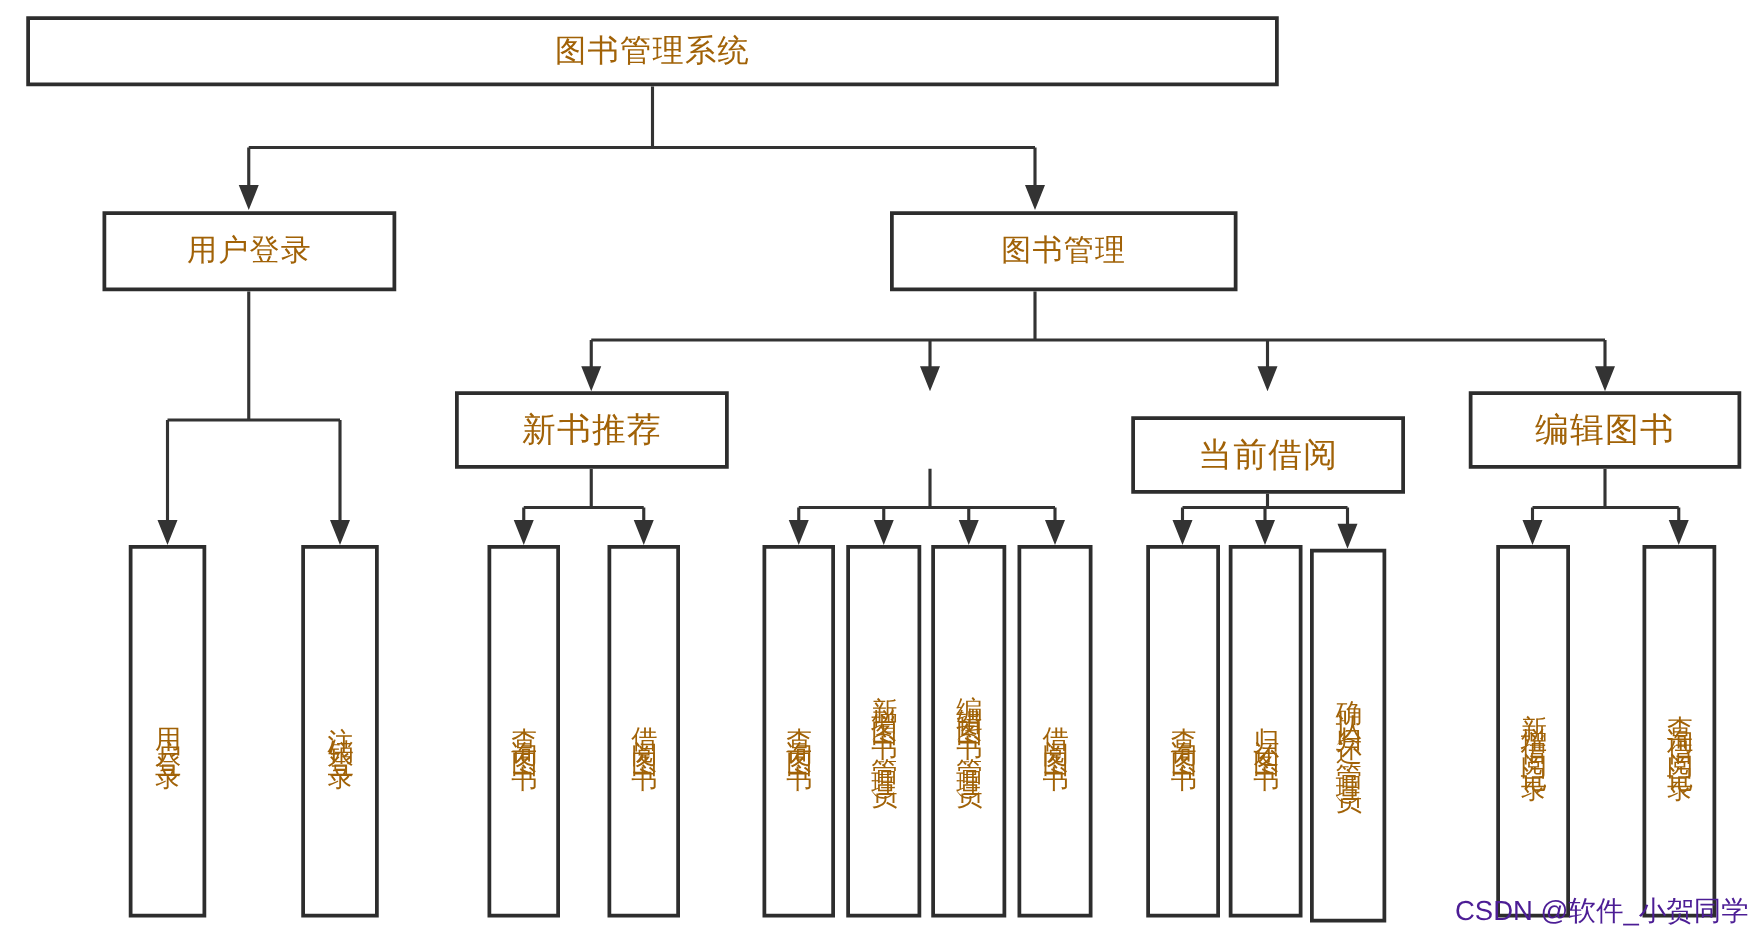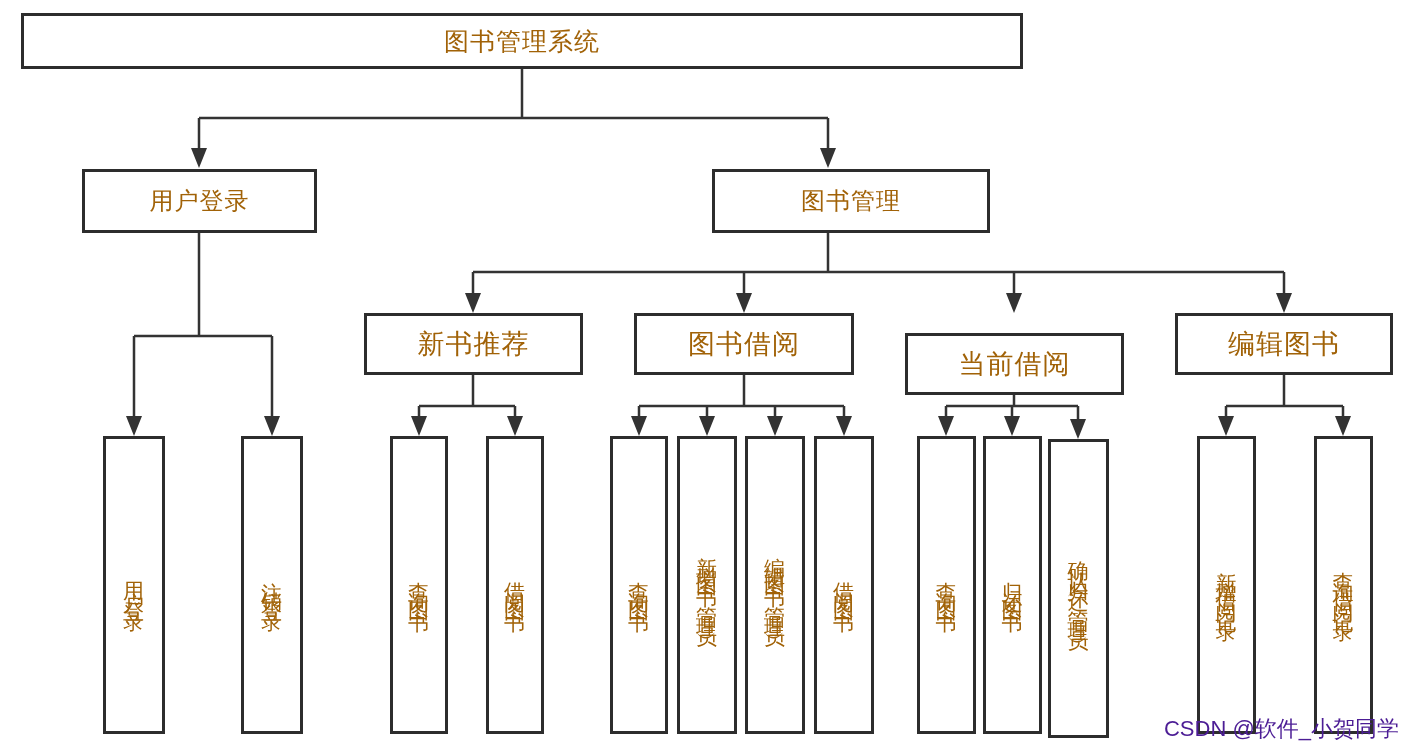--- a/index.html
+++ b/index.html
@@ -82,21 +82,20 @@
       M1218,416 L1234,416 L1226,436 Z
       M1335,416 L1351,416 L1343,436 Z"></path>
   </svg>
 
   <div class="box root-box" style="left:21px; top:13px; width:1002px; height:56px;">图书管理系统</div>
 
   <div class="box l2-box" style="left:82px; top:169px; width:235px; height:64px;">用户登录</div>
   <div class="box l2-box" style="left:712px; top:169px; width:278px; height:64px;">图书管理</div>
 
   <div class="box l3-box" style="left:364px; top:313px; width:219px; height:62px;">新书推荐</div>
-  <div class="box l3-box" style="left:634px; top:313px; width:220px; height:62px;">图书借阅</div>
   <div class="box l3-box" style="left:905px; top:313px; width:219px; height:62px;margin-top:20px;">当前借阅</div>
   <div class="box l3-box" style="left:1175px; top:313px; width:218px; height:62px;">编辑图书</div>
 
   <div class="box leaf-box" style="left:103px; top:436px; width:62px; height:298px;">用户登录</div>
   <div class="box leaf-box" style="left:241px; top:436px; width:62px; height:298px;">注销登录</div>
 
   <div class="box leaf-box" style="left:390px; top:436px; width:58px; height:298px;">查询图书</div>
   <div class="box leaf-box" style="left:486px; top:436px; width:58px; height:298px;">借阅图书</div>
 
   <div class="box leaf-box" style="left:610px; top:436px; width:58px; height:298px;">查询图书</div>

